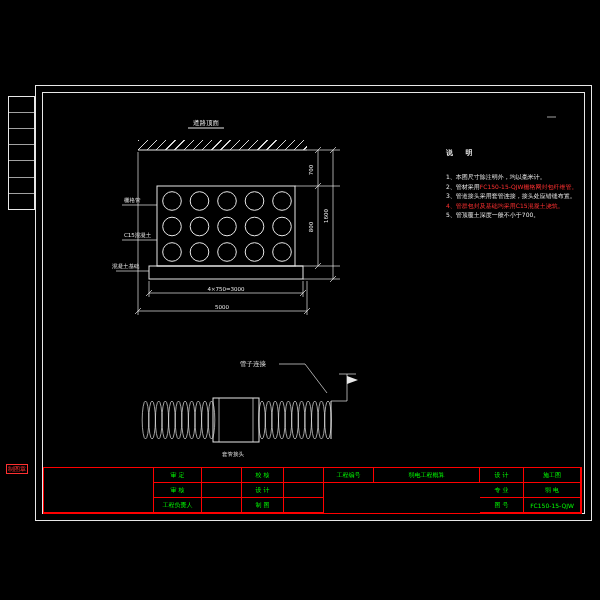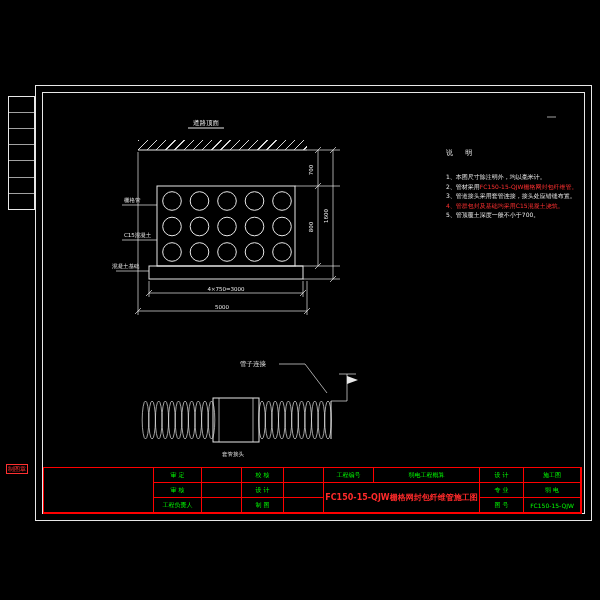--- a/index.html
+++ b/index.html
@@ -3,21 +3,21 @@
 <meta charset="utf-8">
 <style>
   html,body{margin:0;padding:0;background:#000;}
   body{width:600px;height:600px;position:relative;overflow:hidden;
        font-family:"DejaVu Sans",sans-serif;}
   .abs{position:absolute;}
   
   .hatch{background:repeating-linear-gradient(135deg,#d9d9d9 0 1px,transparent 1px 6.5px);}
   
   .notes{color:#e8e8e8;}
-  .notes-header{font-size:7px;font-weight:normal;letter-spacing:5px;color:#e8e8e8;margin-bottom:14px;}
+  .notes-header{font-size:7px;font-weight:bold;letter-spacing:5px;color:#e8e8e8;margin-bottom:14px;}
   .notes-line{white-space:nowrap;font-size:6px;line-height:9.5px;color:#e8e8e8;}
   .red-text{color:#ff3030;}
   
   .tb{display:grid;grid-template-columns:110px 48px 40px 42px 40px 50px 106px 44px 57px;
       grid-auto-rows:15px;border:1px solid #f00;background:#000;}
   .tb-cell{border-right:1px solid #f00;border-bottom:1px solid #f00;color:#00ff00;
            font-size:6px;display:flex;align-items:center;justify-content:center;
            overflow:hidden;white-space:nowrap;}
   .tb-title{color:#ff2a2a;font-size:8px;font-weight:bold;letter-spacing:0;}
   .stamp{color:#ff3030;font-size:6px;border:1px solid #ff3030;padding:0 1px;line-height:8px;}
@@ -194,21 +194,20 @@
   <div class="tb-cell" style="grid-column:5;grid-row:1;"></div>
   <div class="tb-cell" style="grid-column:6;grid-row:1;">工程编号</div>
   <div class="tb-cell" style="grid-column:7;grid-row:1;">弱电工程概算</div>
   <div class="tb-cell" style="grid-column:8;grid-row:1;">设 计</div>
   <div class="tb-cell" style="grid-column:9;grid-row:1;">施工图</div>
 
   <div class="tb-cell" style="grid-column:2;grid-row:2;">审 核</div>
   <div class="tb-cell" style="grid-column:3;grid-row:2;"></div>
   <div class="tb-cell" style="grid-column:4;grid-row:2;">设 计</div>
   <div class="tb-cell" style="grid-column:5;grid-row:2;"></div>
-  <div class="tb-cell tb-title" style="grid-column:6/8;grid-row:2/4;">FC150-15-QJW栅格网封包纤维管施工图</div>
   <div class="tb-cell" style="grid-column:8;grid-row:2;">专 业</div>
   <div class="tb-cell" style="grid-column:9;grid-row:2;">弱 电</div>
 
   <div class="tb-cell" style="grid-column:2;grid-row:3;">工程负责人</div>
   <div class="tb-cell" style="grid-column:3;grid-row:3;"></div>
   <div class="tb-cell" style="grid-column:4;grid-row:3;">制 图</div>
   <div class="tb-cell" style="grid-column:5;grid-row:3;"></div>
   <div class="tb-cell" style="grid-column:8;grid-row:3;">图 号</div>
   <div class="tb-cell" style="grid-column:9;grid-row:3;">FC150-15-QJW</div>
 </div>

